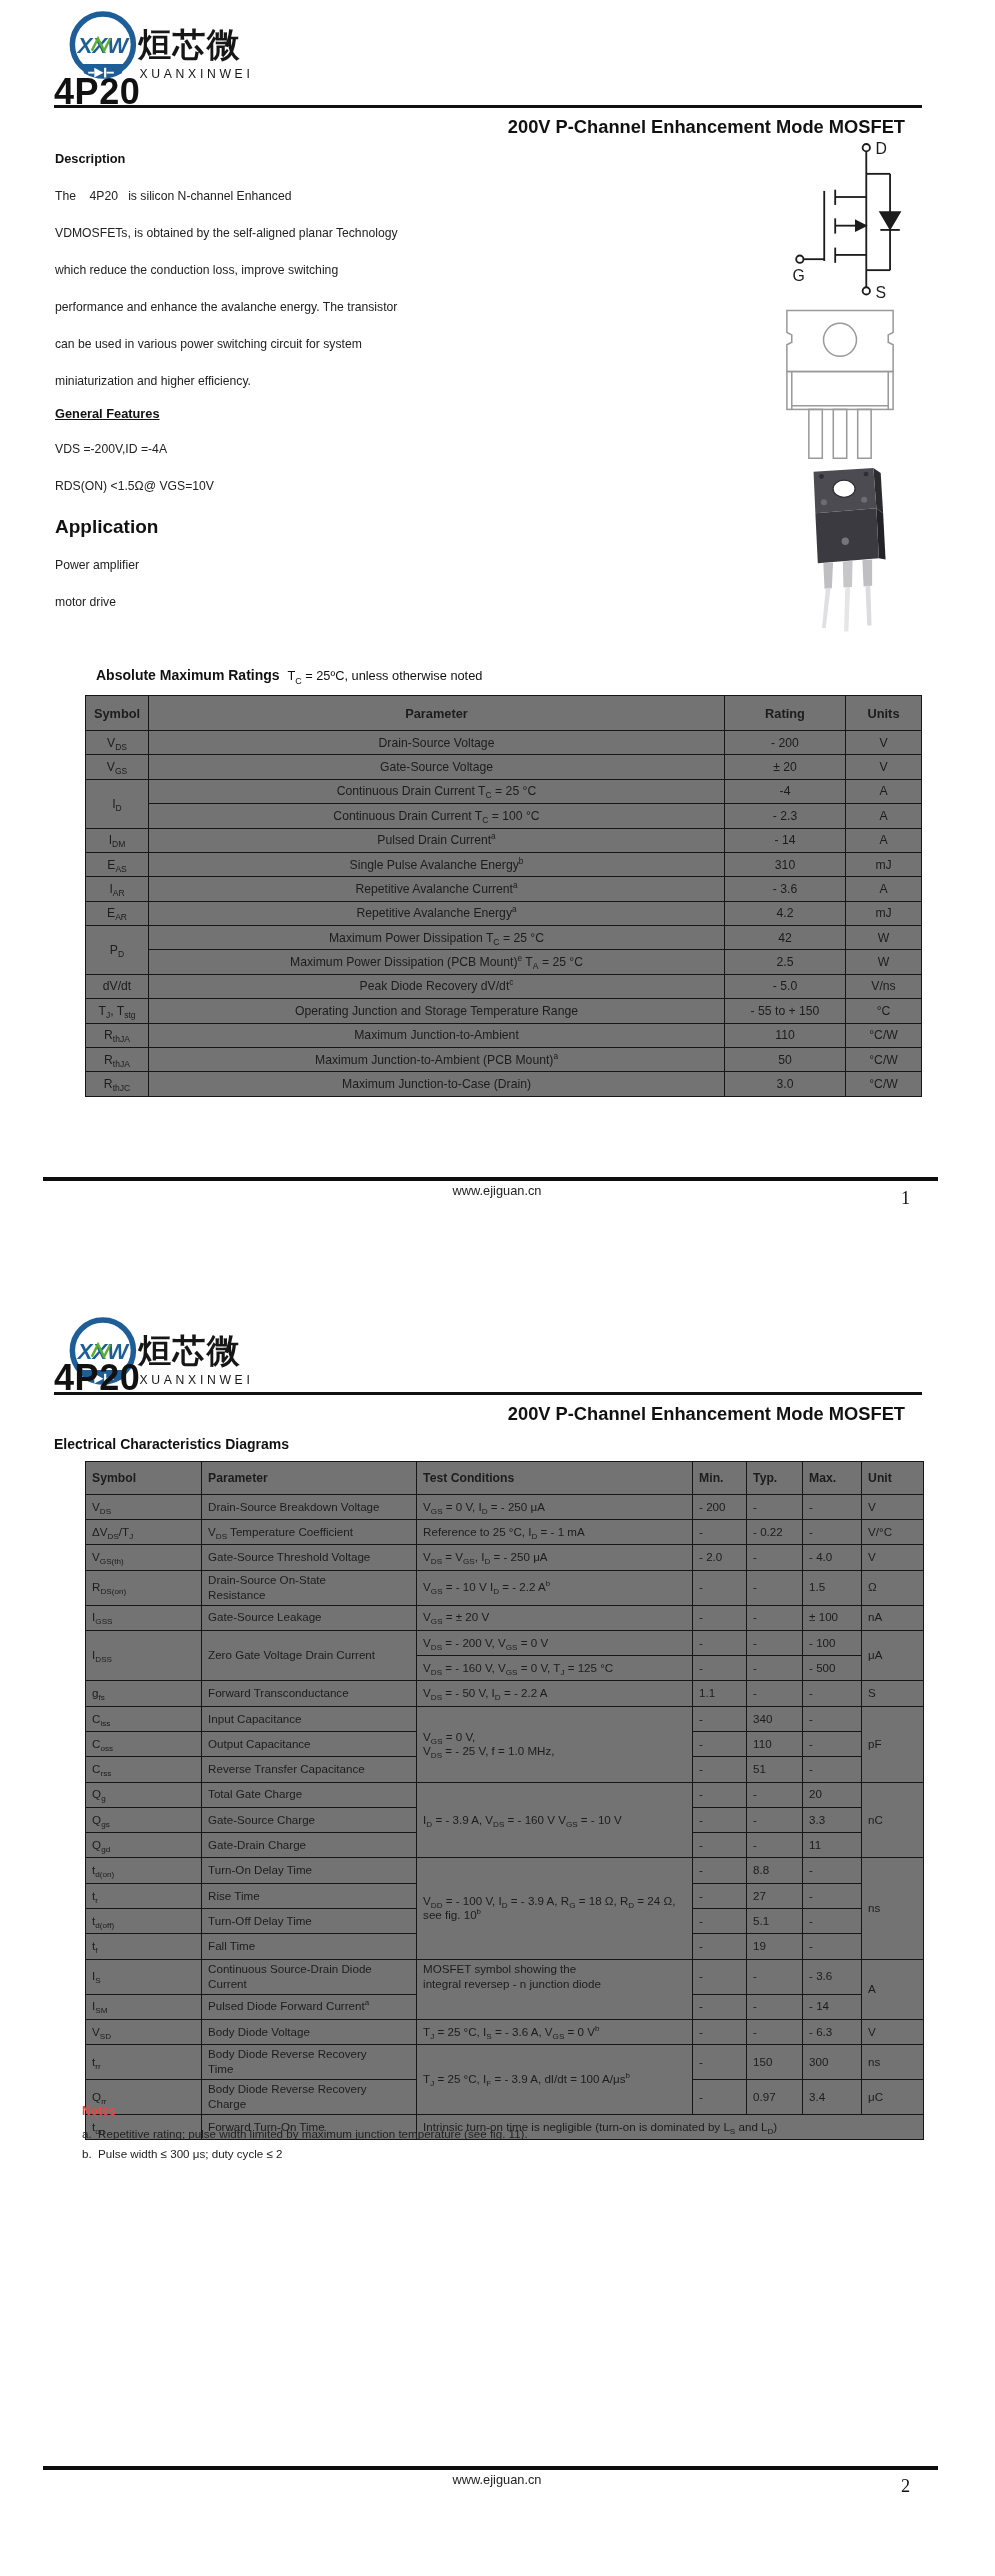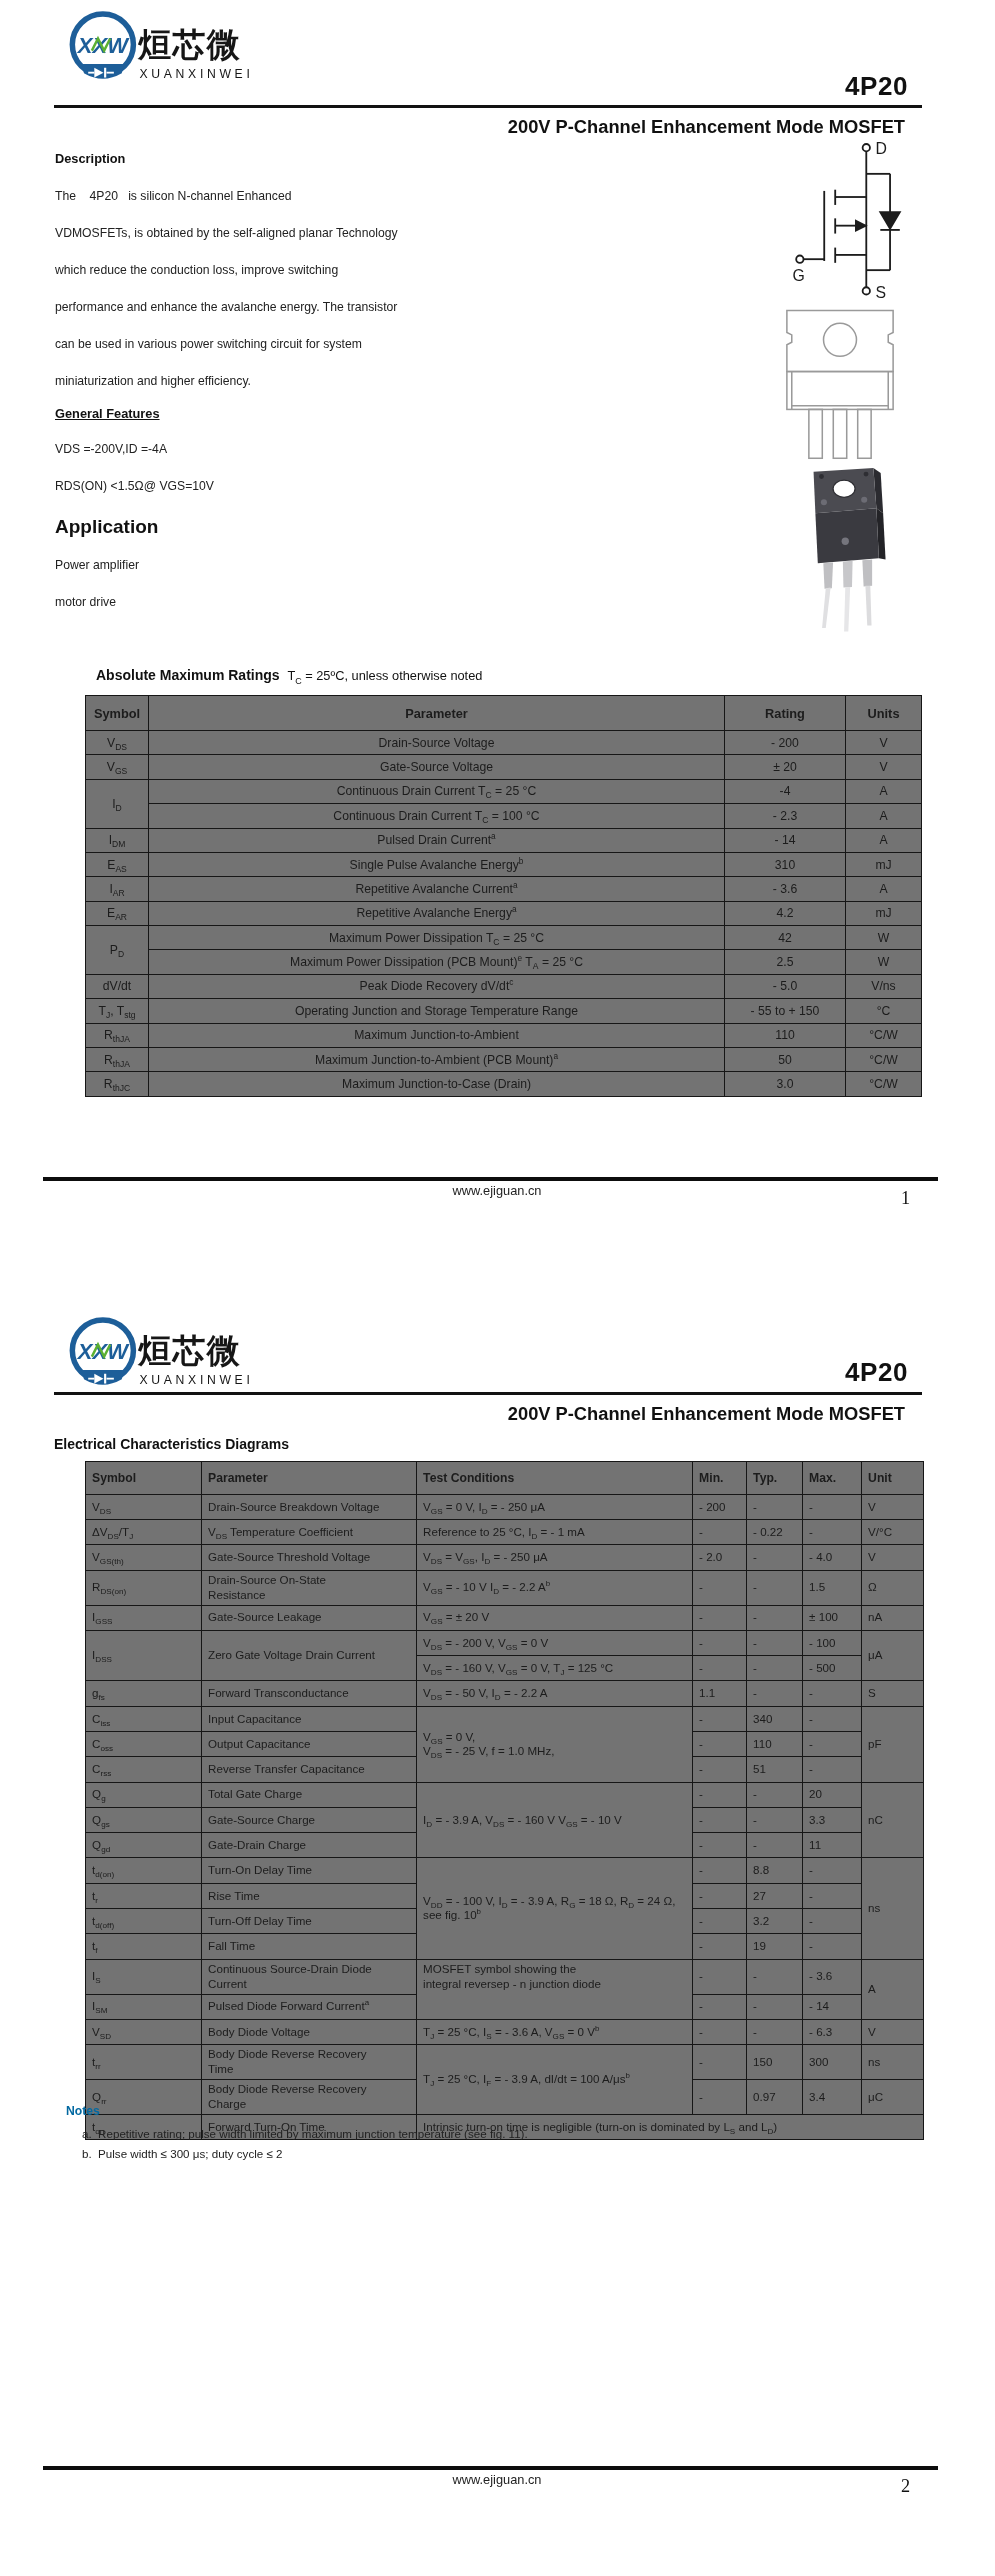--- a/index.html
+++ b/index.html
@@ -7,21 +7,21 @@
     width:995px;height:2576px;position:relative;background:#ffffff;
     font-family:"Liberation Sans",sans-serif;color:#1a1a1a;
     -webkit-font-smoothing:antialiased;
   }
   .abs{position:absolute;}
   .page{position:absolute;left:0;width:995px;background:#fff;}
   #p1{top:0;height:1287px;}
   #p2{top:1287px;height:1289px;}
 
   
-  .part-number{left:54px;width:854px;text-align:right;font-size:26px;font-weight:700;letter-spacing:0.6px;color:#111;}
+  .part-number{left:54px;width:854px;text-align:left;font-size:36px;font-weight:700;letter-spacing:0.6px;color:#111;}
   .head-rule{left:54px;width:868px;height:3px;background:#111;}
   .subtitle{left:38px;width:867px;text-align:right;font-size:18.3px;font-weight:700;color:#111;}
 
   
   .h-sec{font-size:12.8px;font-weight:700;color:#111;}
   .h-app{font-size:19px;font-weight:700;color:#111;}
   .txtblock{font-size:12.2px;line-height:37px;white-space:pre-wrap;color:#222;}
   .h-abs{left:96px;font-size:14px;font-weight:700;color:#111;}
   .h-abs .cond{font-size:12.8px;font-weight:400;}
   .h-elec{left:54px;font-size:14px;font-weight:700;color:#111;}
@@ -34,21 +34,21 @@
   }
   table.dtable{border:1.8px solid #161616;}
   .abs-table th{height:32px;font-size:12.8px;font-weight:700;text-align:center;}
   .abs-table td{height:21px;padding:1.2px 4.9px;font-size:12.2px;text-align:center;}
   .elec-table th{height:27px;font-size:12.2px;font-weight:700;text-align:left;padding:2.4px 6.1px;}
   .elec-table td{height:19.5px;padding:2.4px 6.1px;font-size:11.6px;line-height:14.6px;text-align:left;}
   sub{font-size:70%;line-height:0;}
   sup{font-size:68%;line-height:0;}
 
   
-  .notes-title{left:66px;font-size:12.2px;font-weight:700;color:#0369a1;}
+  .notes-title{left:82px;font-size:12.2px;font-weight:700;color:#ef4444;}
   .note-lines{left:82px;font-size:11.6px;line-height:19.5px;white-space:pre-wrap;color:#222;}
 
   
   .foot-rule{left:43px;width:895px;height:3.7px;background:#0d0d0d;}
   .foot-url{left:52px;width:890px;text-align:center;font-size:12.8px;color:#222;}
   .page-num{left:901px;font-size:18.3px;font-family:"Liberation Serif",serif;color:#111;}
 
   svg{display:block;}
 </style>
 </head>
@@ -441,21 +441,21 @@
           <td>t<sub>r</sub></td>
           <td>Rise Time</td>
           <td>-</td>
           <td>27</td>
           <td>-</td>
         </tr>
         <tr>
           <td>t<sub>d(off)</sub></td>
           <td>Turn-Off Delay Time</td>
           <td>-</td>
-          <td>3.2</td>
+          <td>5.1</td>
           <td>-</td>
         </tr>
         <tr>
           <td>t<sub>f</sub></td>
           <td>Fall Time</td>
           <td>-</td>
           <td>19</td>
           <td>-</td>
         </tr>
         <tr>

